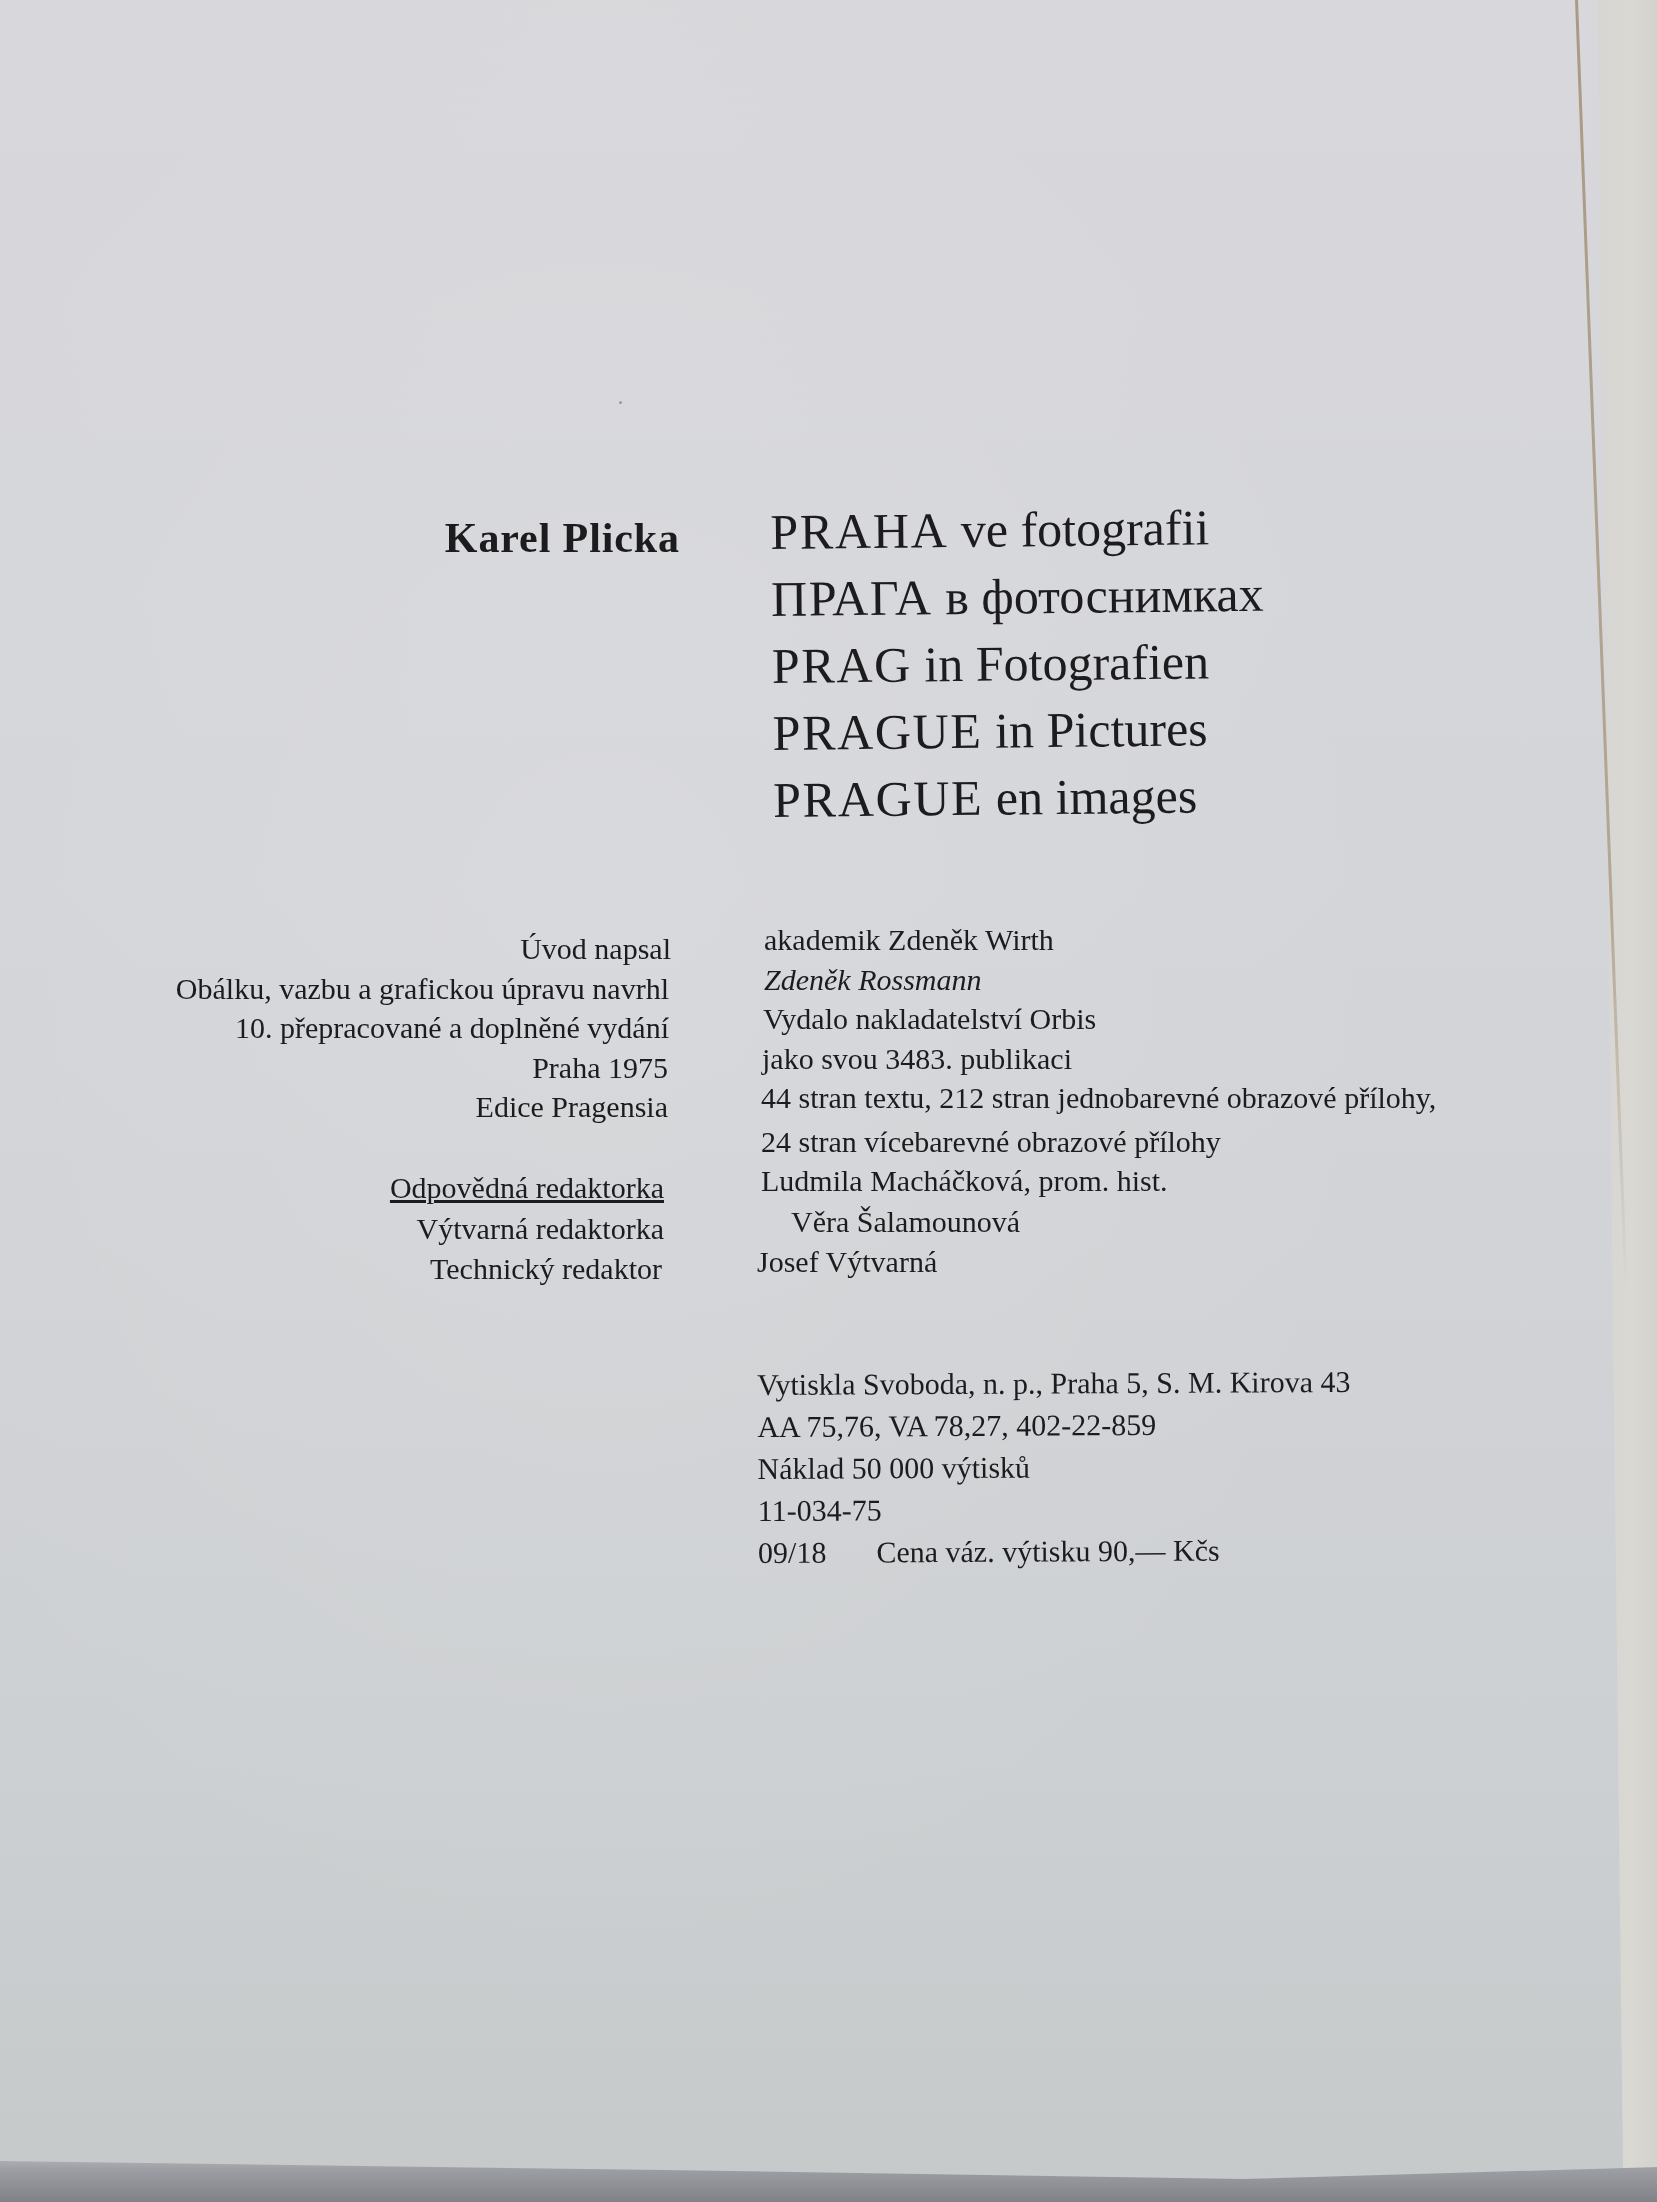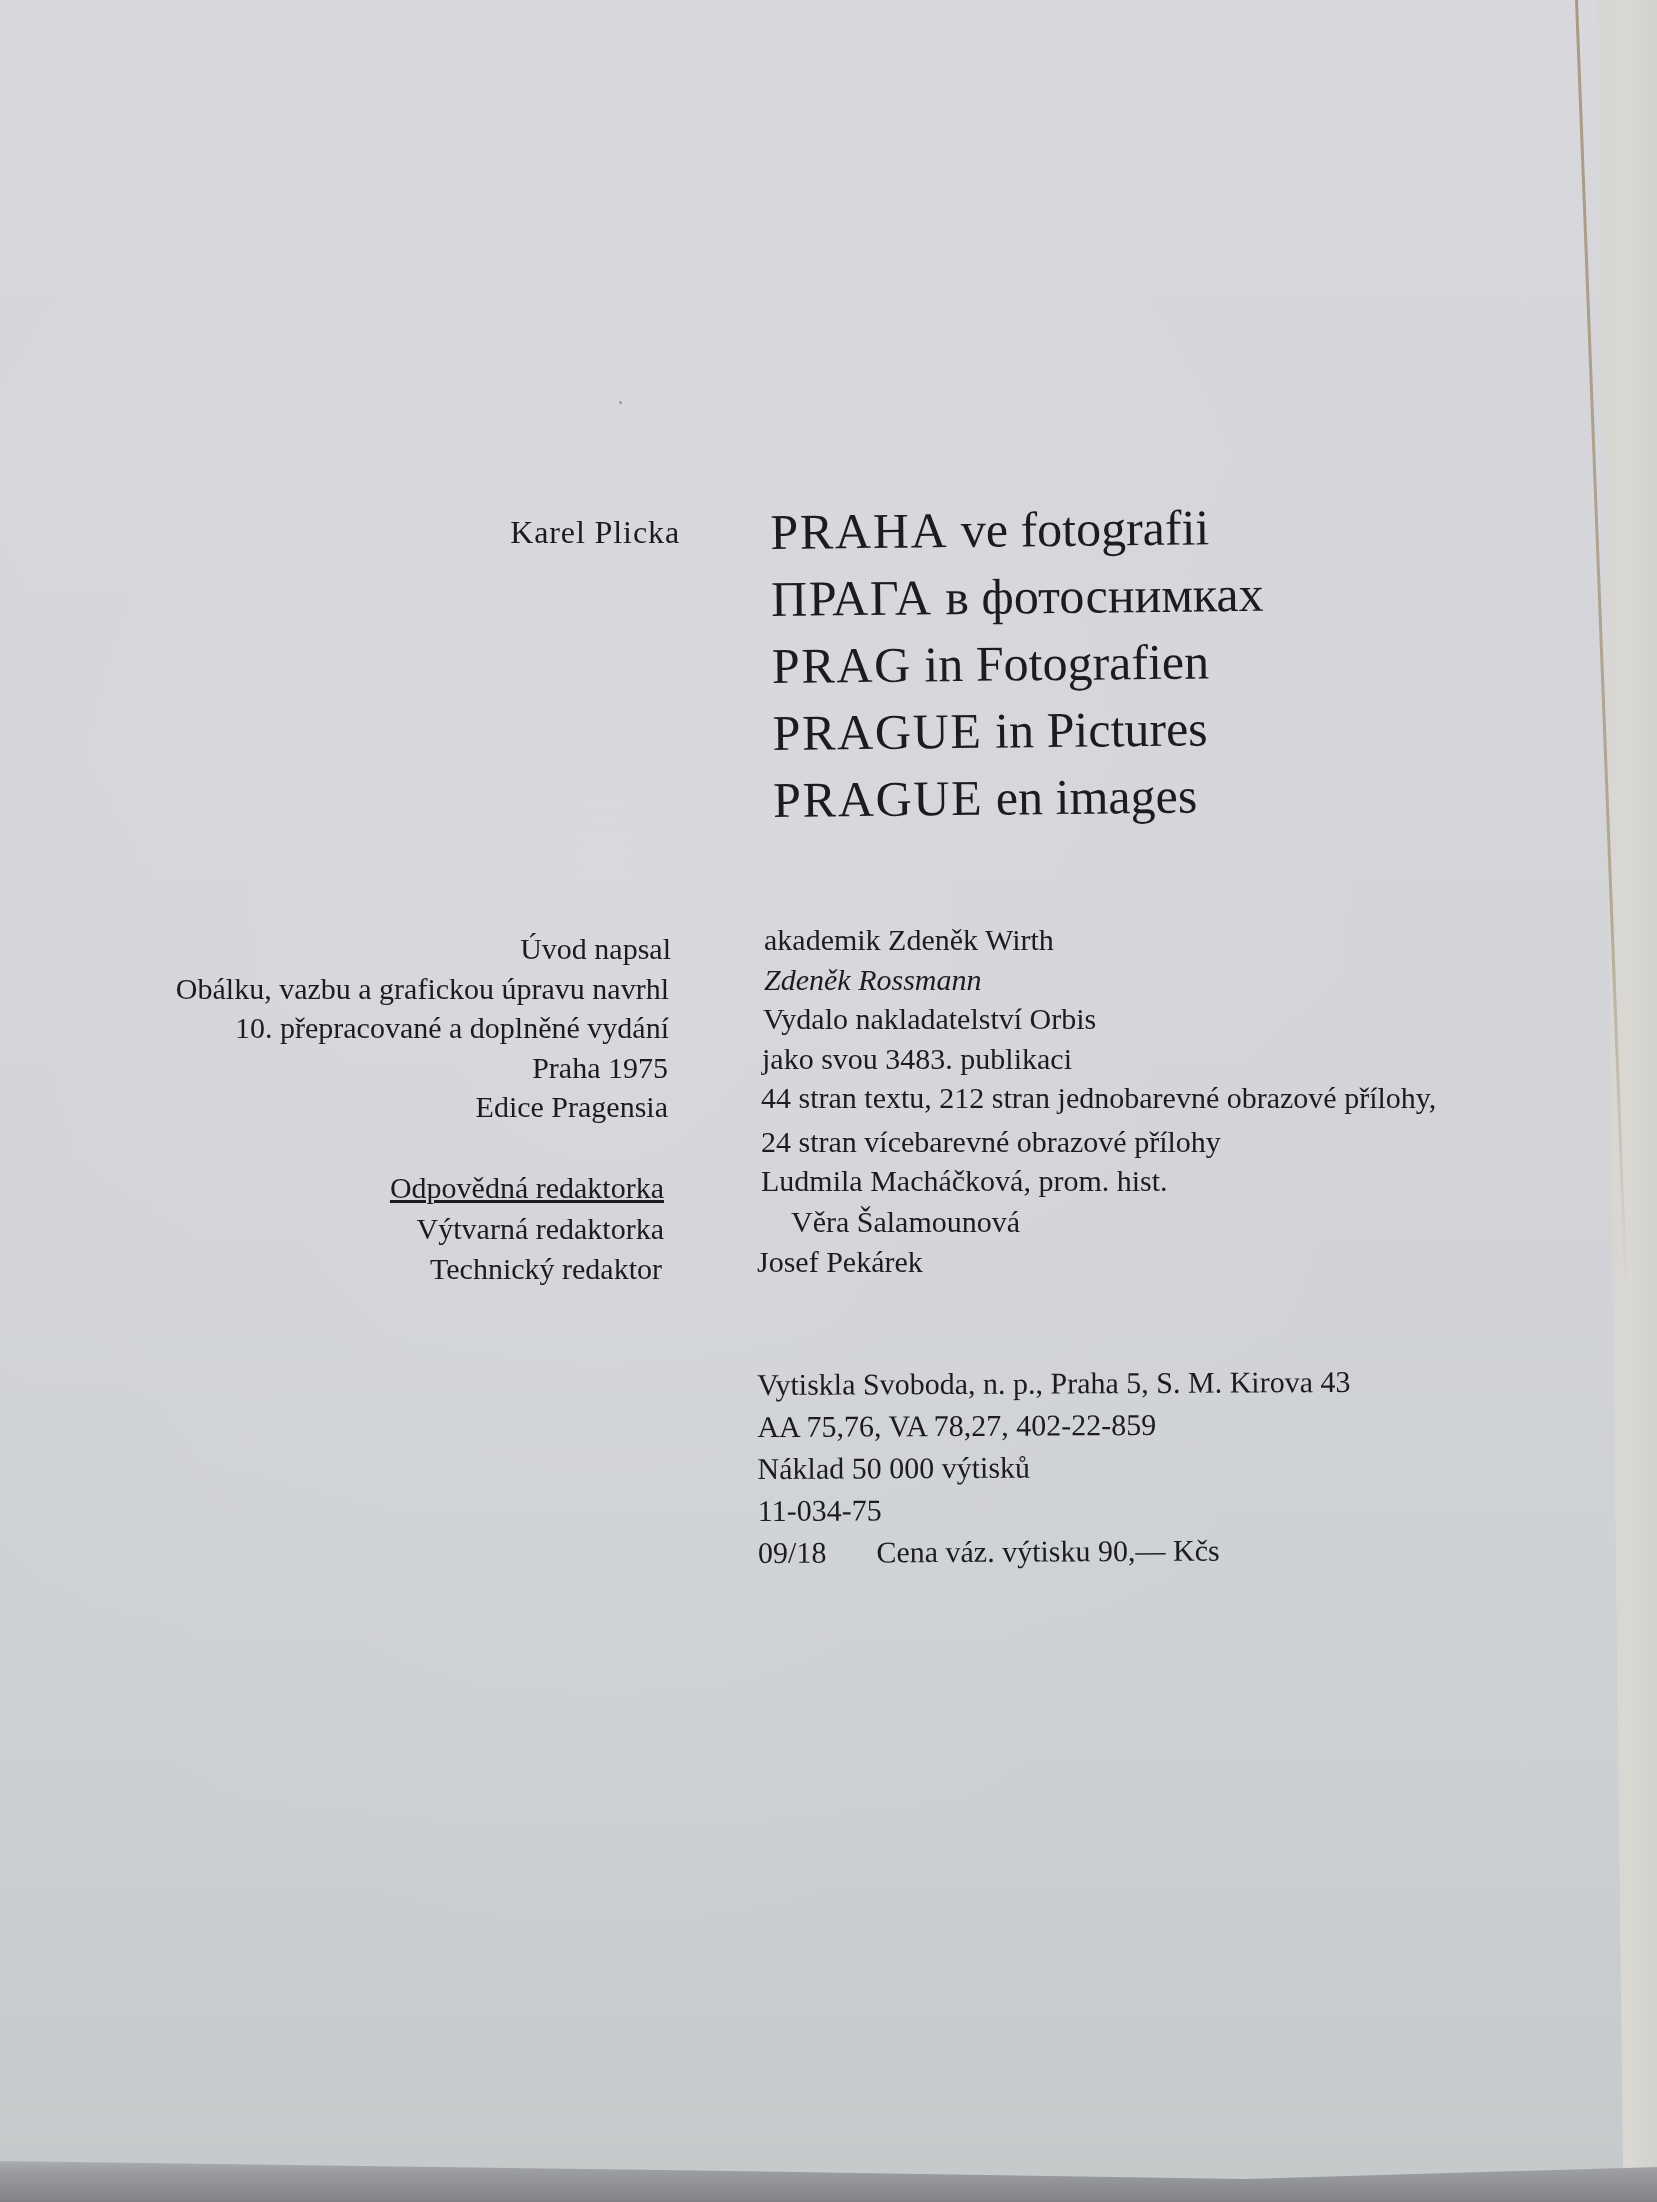--- a/index.html
+++ b/index.html
@@ -53,23 +53,24 @@
       left: 619px; top: 401px;
       width: 3.4px; height: 3.4px;
       border-radius: 50%;
       background: #9a9a9e;
     }
 
     .author {
       position: absolute;
       right: 978px;
       top: 514px;
-      font-size: 32px;
+      font-size: 42px;
       letter-spacing: 0.9px;
       white-space: nowrap;
+      font-weight: bold;
     }
     .titles {
       position: absolute;
       left: 770px;
       top: 499px;
       transform: rotate(-0.6deg);
       transform-origin: left top;
     }
     .title-line {
       font-size: 50px;
@@ -173,21 +174,21 @@
     <div class="credit-row" style="top:239px;">
       <span class="credit-label" style="right:-664px;text-decoration:underline;">Odpovědná redaktorka</span>
       <span class="credit-value" style="left:761px;top:-6.9px;">Ludmila Macháčková, prom. hist.</span>
     </div>
     <div class="credit-row" style="top:280px;">
       <span class="credit-label" style="right:-664px;">Výtvarná redaktorka</span>
       <span class="credit-value" style="left:791px;top:-6.9px;">Věra Šalamounová</span>
     </div>
     <div class="credit-row" style="top:320px;">
       <span class="credit-label" style="right:-662px;">Technický redaktor</span>
-      <span class="credit-value" style="left:757px;top:-6.9px;">Josef Pekárek</span>
+      <span class="credit-value" style="left:757px;top:-6.9px;">Josef Výtvarná</span>
     </div>
   </div>
 
   <div class="print-block">
     <div class="print-line">Vytiskla Svoboda, n. p., Praha 5, S. M. Kirova 43</div>
     <div class="print-line">AA 75,76, VA 78,27, 402-22-859</div>
     <div class="print-line">Náklad 50 000 výtisků</div>
     <div class="print-line">11-034-75</div>
     <div class="print-line">
       <span>09/18</span><span class="price-gap"></span><span>Cena váz. výtisku 90,— Kčs</span>

